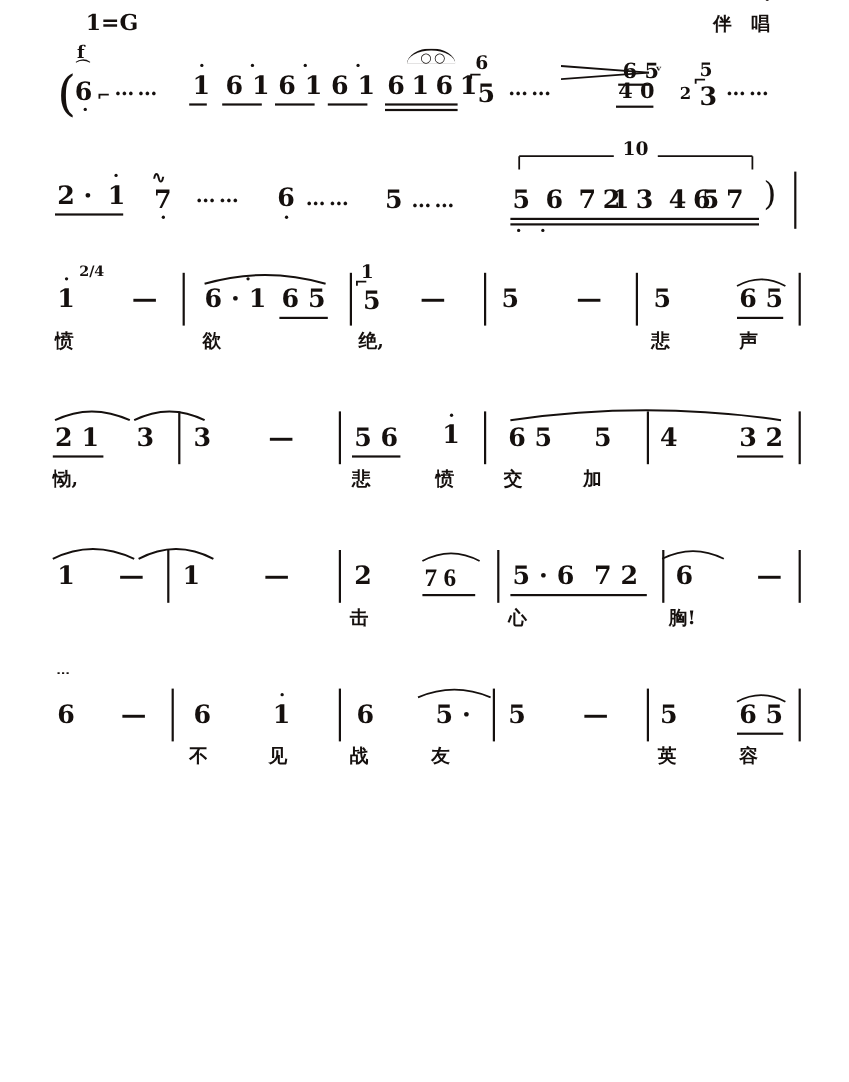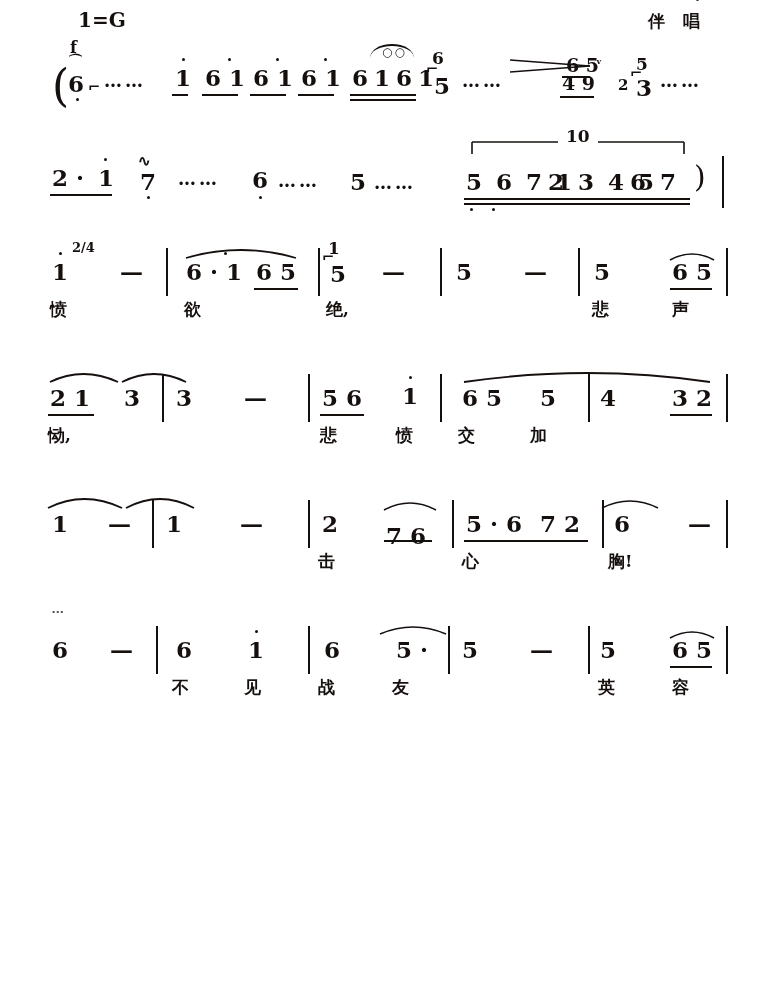--- a/index.html
+++ b/index.html
@@ -195,21 +195,21 @@
 
       <span class="dotsline" style="left:462px; top:16px;">……</span>
 
       <svg class="hairpin" style="left:510px; top:4px;" width="82" height="16">
         <line x1="0" y1="2" x2="80" y2="8" stroke="#15100e" stroke-width="1.6"></line>
         <line x1="0" y1="14" x2="80" y2="8" stroke="#15100e" stroke-width="1.6"></line>
       </svg>
 
       <span class="n" style="left:566px; top:2px; font-size:19px;">6 5</span>
       <span class="ubar" style="left:562px; top:22px; width:28px;"></span>
-      <span class="n" style="left:562px; top:20px; font-size:19px;">4  9</span>
+      <span class="n" style="left:562px; top:20px; font-size:19px;">4  0</span>
       <span class="ubar" style="left:560px; top:42px; width:34px;"></span>
       <span class="n xs" style="left:596px; top:4px;">ᵛ</span>
 
       <span class="n sm" style="left:618px; top:24px;">2</span>
       <span class="n" style="left:636px; top:2px; font-size:17px;">5</span>
       <span class="n sm" style="left:630px; top:12px;">⌐</span>
       <span class="n" style="left:636px; top:22px;">3</span>
       <span class="dotsline" style="left:660px; top:16px;">……</span>
     </div>
   </div>
@@ -355,21 +355,21 @@
       <span class="n" style="left:108px; top:18px;">—</span>
       <span class="bar" style="left:152px; top:6px; height:48px;"></span>
       <span class="n" style="left:166px; top:18px;">1</span>
       <span class="n" style="left:240px; top:18px;">—</span>
 
       <span class="bar" style="left:308px; top:6px; height:48px;"></span>
       <span class="n" style="left:322px; top:18px;">2</span>
       <svg style="position:absolute; left:382px; top:2px;" width="56" height="16">
         <path d="M2 14 Q28 0 54 14" stroke="#15100e" stroke-width="1.6" fill="none"></path>
       </svg>
-      <span class="n" style="left:386px; top:30px;">7 6</span>
+      <span class="n" style="left:386px; top:20px;font-family:Liberation Serif, serif;">7 6</span>
       <span class="ubar" style="left:384px; top:46px; width:48px;"></span>
 
       <span class="bar" style="left:452px; top:6px; height:48px;"></span>
       <span class="n" style="left:466px; top:18px;text-align:center;">5 · 6</span>
       <span class="n" style="left:540px; top:18px;">7 2</span>
       <span class="ubar" style="left:464px; top:46px; width:124px;"></span>
 
       <span class="bar" style="left:602px; top:6px; height:48px;"></span>
       <svg style="position:absolute; left:600px; top:0px;" width="60" height="16">
         <path d="M2 14 Q30 0 58 14" stroke="#15100e" stroke-width="1.6" fill="none"></path>

